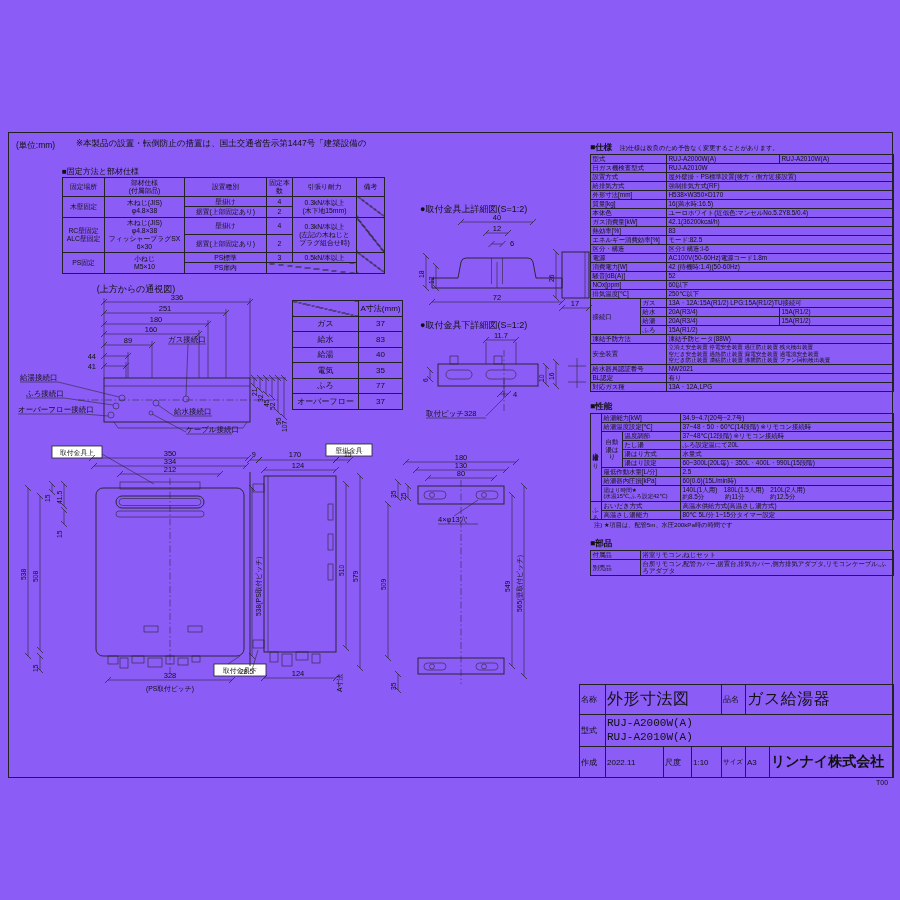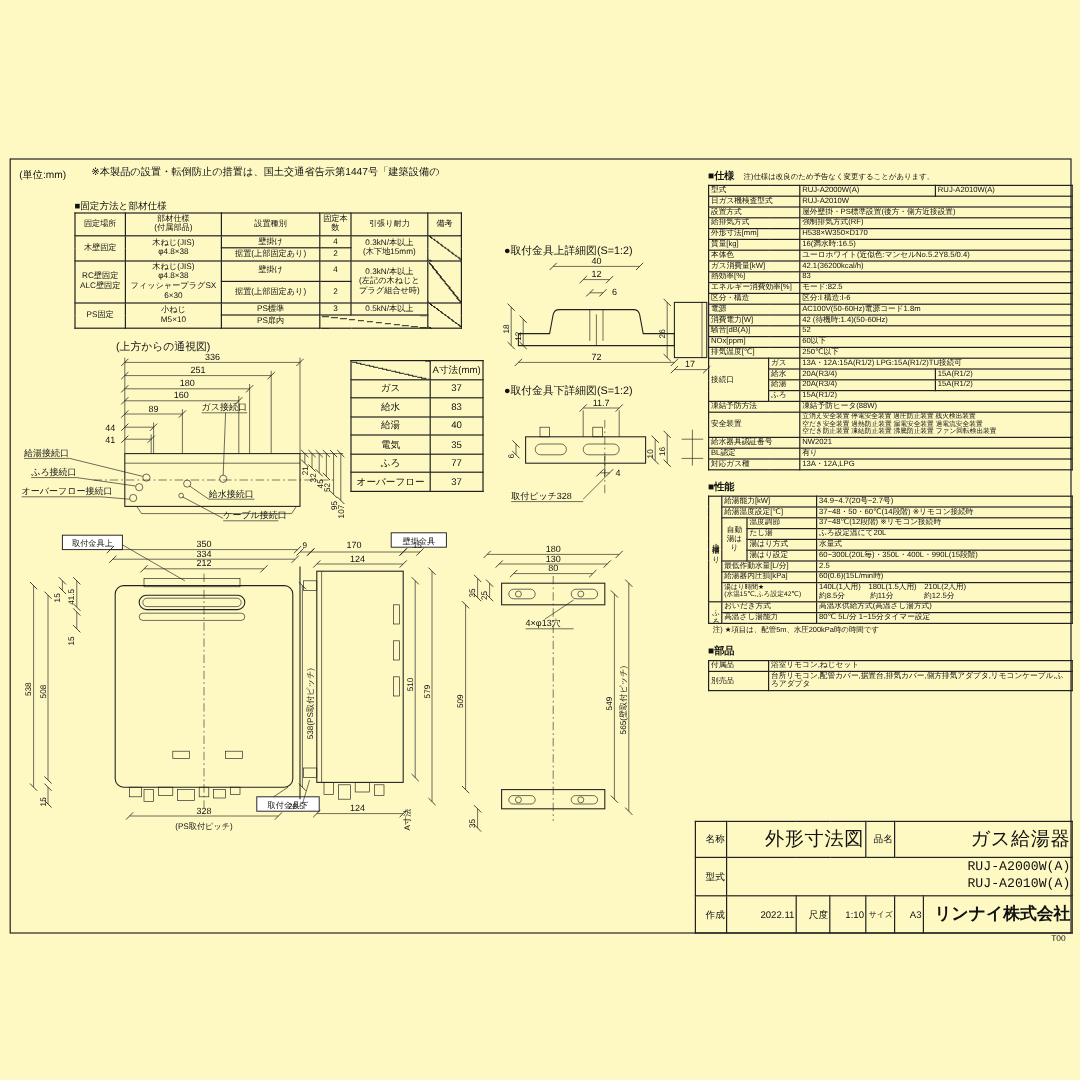--- a/index.html
+++ b/index.html
@@ -1,19 +1,19 @@
 <!DOCTYPE html>
 <html><head>
 <meta charset="utf-8">
 <style>
   * { box-sizing: border-box; }
   html,body { margin:0; padding:0; }
   body { width:900px; height:900px; background:#ffffff; color:#111;
          font-family:"Liberation Sans","DejaVu Sans",sans-serif; }
-  .sheet { position:absolute; inset:0; background:#fef9c3; overflow:hidden; }
+  .sheet { position:absolute; inset:0; background:#8b5cf6; overflow:hidden; }
   .abs { position:absolute; }
   .frame { position:absolute; left:8px; top:132px; width:885px; height:646px; border:1.3px solid #222; }
 
   .unit { font-size:8.5px; }
   .note { font-size:8.5px; line-height:1.35; }
 
   table { border-collapse:collapse; }
   table.grid td { border:1px solid #222; }
 
   .fix-title { font-size:8px; }
@@ -28,21 +28,21 @@
   .rcol { position:absolute; left:590px; top:136px; width:303px; }
   .sec-title { font-size:8.5px; font-weight:bold; display:inline;margin-top:46px; }
   .sec-note { font-size:6.2px; display:inline; margin-left:3px; }
   .spec { width:303px; table-layout:fixed; font-size:6.4px; }
   .spec td { padding:0 1.5px; height:9px; line-height:1.18; white-space:pre-line; overflow:hidden; }
   .vert { writing-mode:vertical-rl; text-orientation:upright; font-size:6.2px; letter-spacing:0.5px; padding:0; text-align:center; }
   .mini { font-size:5.6px; }
   .pnote { font-size:6.2px; margin:1px 0 2px 4px; }
 
   .tb { position:absolute; left:579px; top:684px; width:314px; table-layout:fixed; font-size:8px; }
-  .tb td { border:1.2px solid #222; text-align:right; vertical-align:middle; }
+  .tb td { border:1.2px solid #222; text-align:left; vertical-align:middle; }
   .tb .lab { font-size:8px; }
   .tb .big { font-size:16px; letter-spacing:0.5px; }
   .tb .model { font-size:11px; line-height:1.25; font-family:"Liberation Mono","DejaVu Sans Mono",monospace; }
   .tb .company { font-size:14px; font-weight:bold; }
 
   .corner { font-size:7px; }
 
   svg { position:absolute; overflow:visible; }
   svg text { font-size:7.5px; fill:#111; }
   svg .cap { font-size:9px; }

